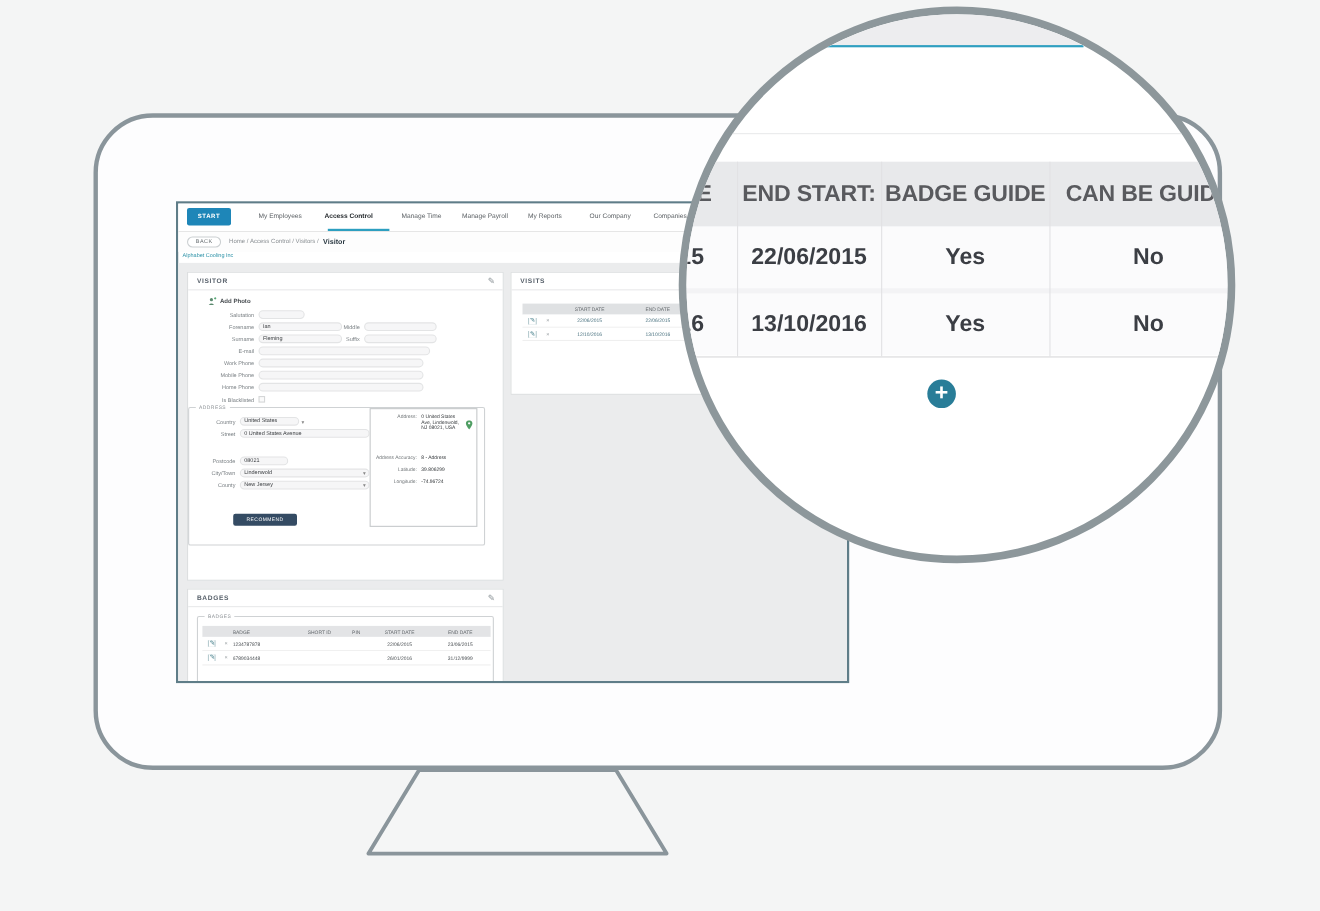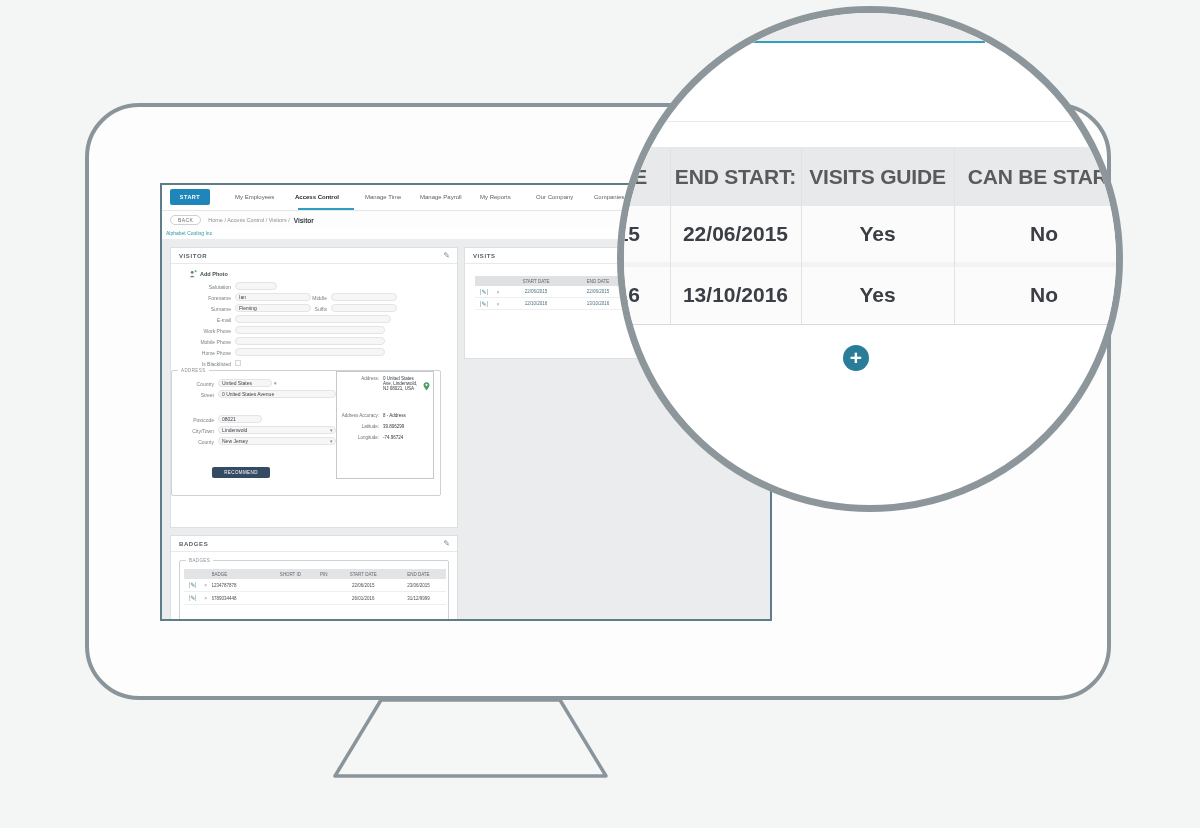--- a/index.html
+++ b/index.html
@@ -300,22 +300,22 @@
   </div>
 
   <div class="lens">
     <div class="lens-band-top"></div>
     <div class="lens-teal-line"></div>
     <div class="lens-faint-line"></div>
 
     <div class="lens-header">
       <span class="lh-cell h-col1">TE</span>
       <span class="lh-cell col2">END START:</span>
-      <span class="lh-cell col3">VISITS GUIDE</span>
-      <span class="lh-cell col4">CAN BE START</span>
+      <span class="lh-cell col3">BADGE GUIDE</span>
+      <span class="lh-cell col4">CAN BE GUIDE</span>
     </div>
 
     <div class="lens-rowarea" style="top:193px;">
       <span class="lr-cell col1">015</span>
       <span class="lr-cell col2">22/06/2015</span>
       <span class="lr-cell col3">Yes</span>
       <span class="lr-cell col4">No</span>
     </div>
     <div class="lens-gap"></div>
     <div class="lens-rowarea" style="top:254px;">

